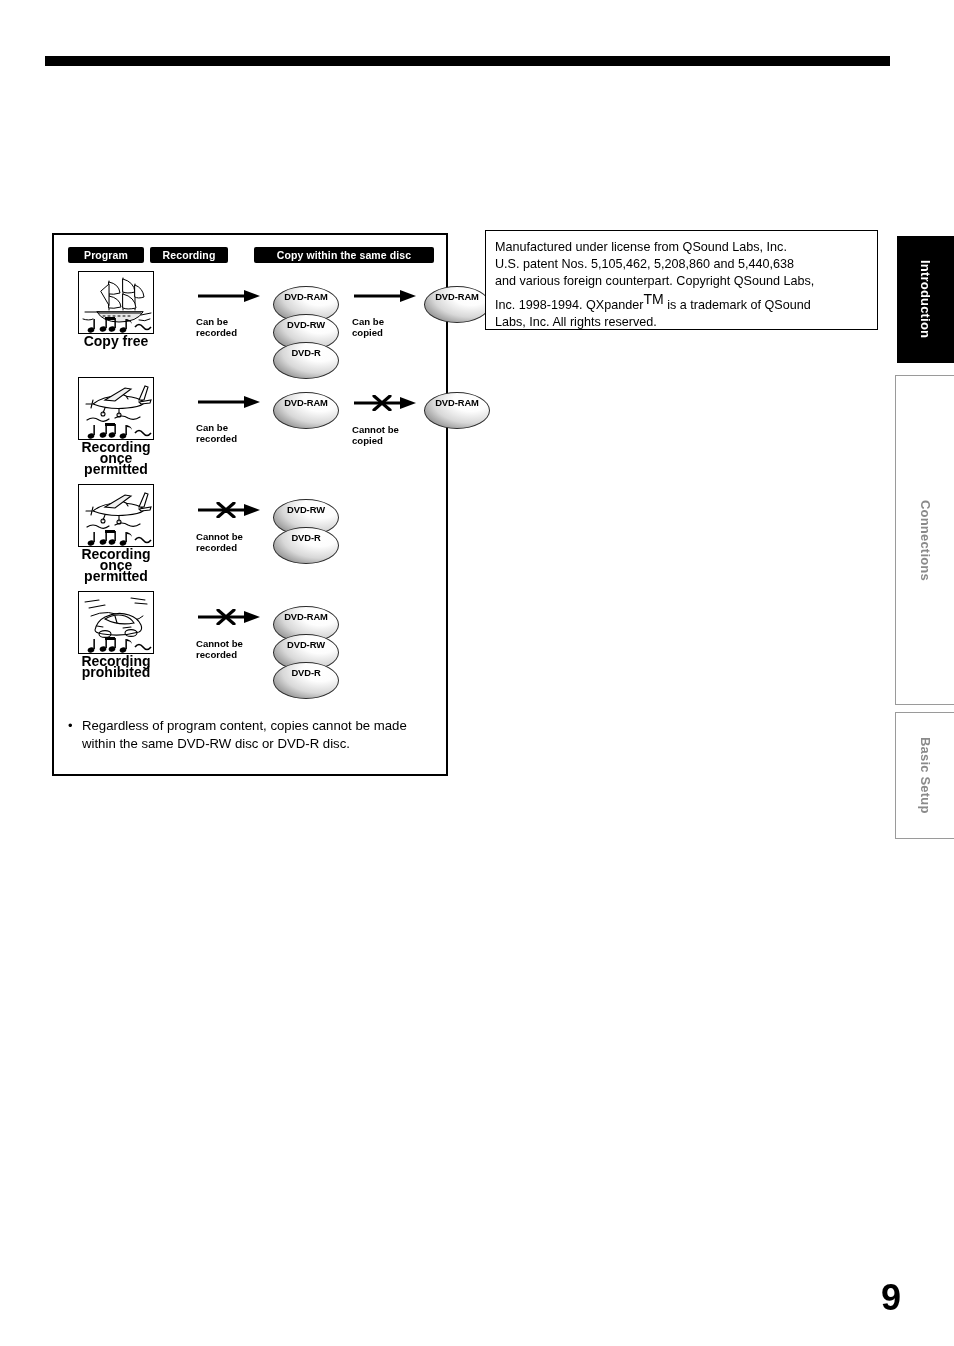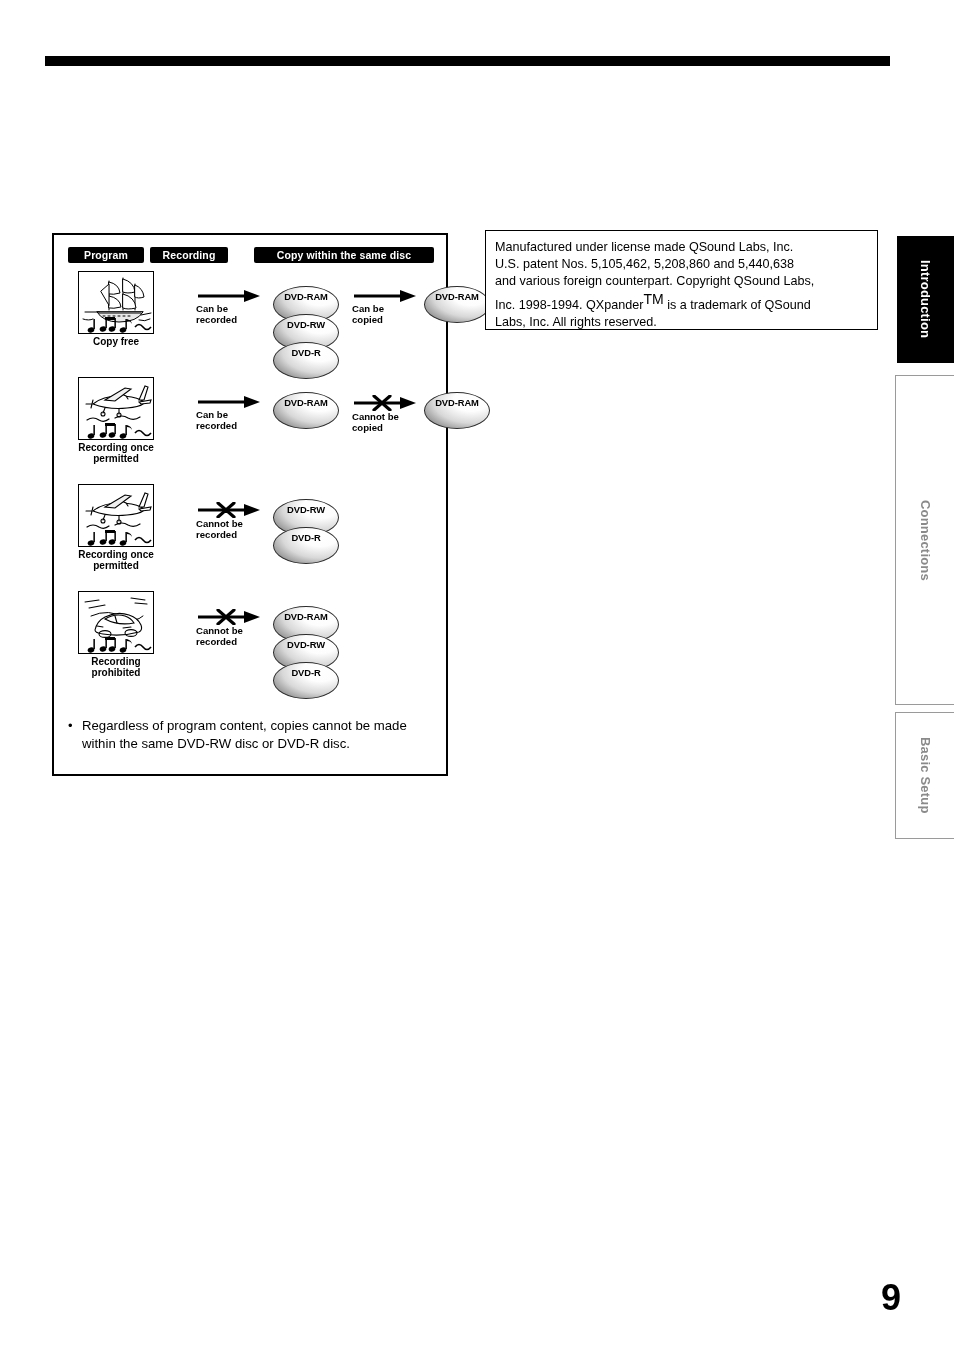--- a/index.html
+++ b/index.html
@@ -81,40 +81,40 @@
     width: 76px;
     height: 63px;
     border: 1.6px solid #000;
     box-sizing: border-box;
     margin: 0 auto;
     position: relative;
     background: #fff;
     overflow: hidden;
   }
   .prog-caption {
-    font-size: 10px;
+    font-size: 14px;
     font-weight: bold;
     line-height: 11px;
     margin-top: 2px;
     white-space: pre-line;
   }
 
   
   .arrow-group {
     position: absolute;
     width: 72px;
     text-align: center;
   }
   .arrow-group .arrow-svg { display: block; margin: 0 auto; }
   .arrow-label {
     font-size: 9.6px;
     font-weight: bold;
     line-height: 11px;
     white-space: pre-line;
-    margin-top: 0px;
+    margin-top: 13px;
     text-align: left;
     padding-left: 2px;
   }
 
   
   .disc {
     position: absolute;
     width: 66px;
     height: 37px;
     border-radius: 50%;
@@ -474,21 +474,21 @@
   </div>
 
   <div class="note">
     <span class="bullet">•</span>
     <span class="note-text">Regardless of program content, copies cannot be made within the same DVD-RW disc or DVD-R disc.</span>
   </div>
 </div>
 
 <div class="license-box">
   <div class="license-text">
-    <span>Manufactured under license made QSound Labs, Inc.</span><br>
+    <span>Manufactured under license from QSound Labs, Inc.</span><br>
     <span>U.S. patent Nos. 5,105,462, 5,208,860 and 5,440,638</span><br>
     <span>and various foreign counterpart. Copyright QSound Labs,</span><br>
     <span>Inc. 1998-1994. QXpander</span><sup>TM</sup><span> is a trademark of QSound</span><br>
     <span>Labs, Inc. All rights reserved.</span>
   </div>
 </div>
 
 <div class="side-tab tab-intro">
   <span>Introduction</span>
 </div>

